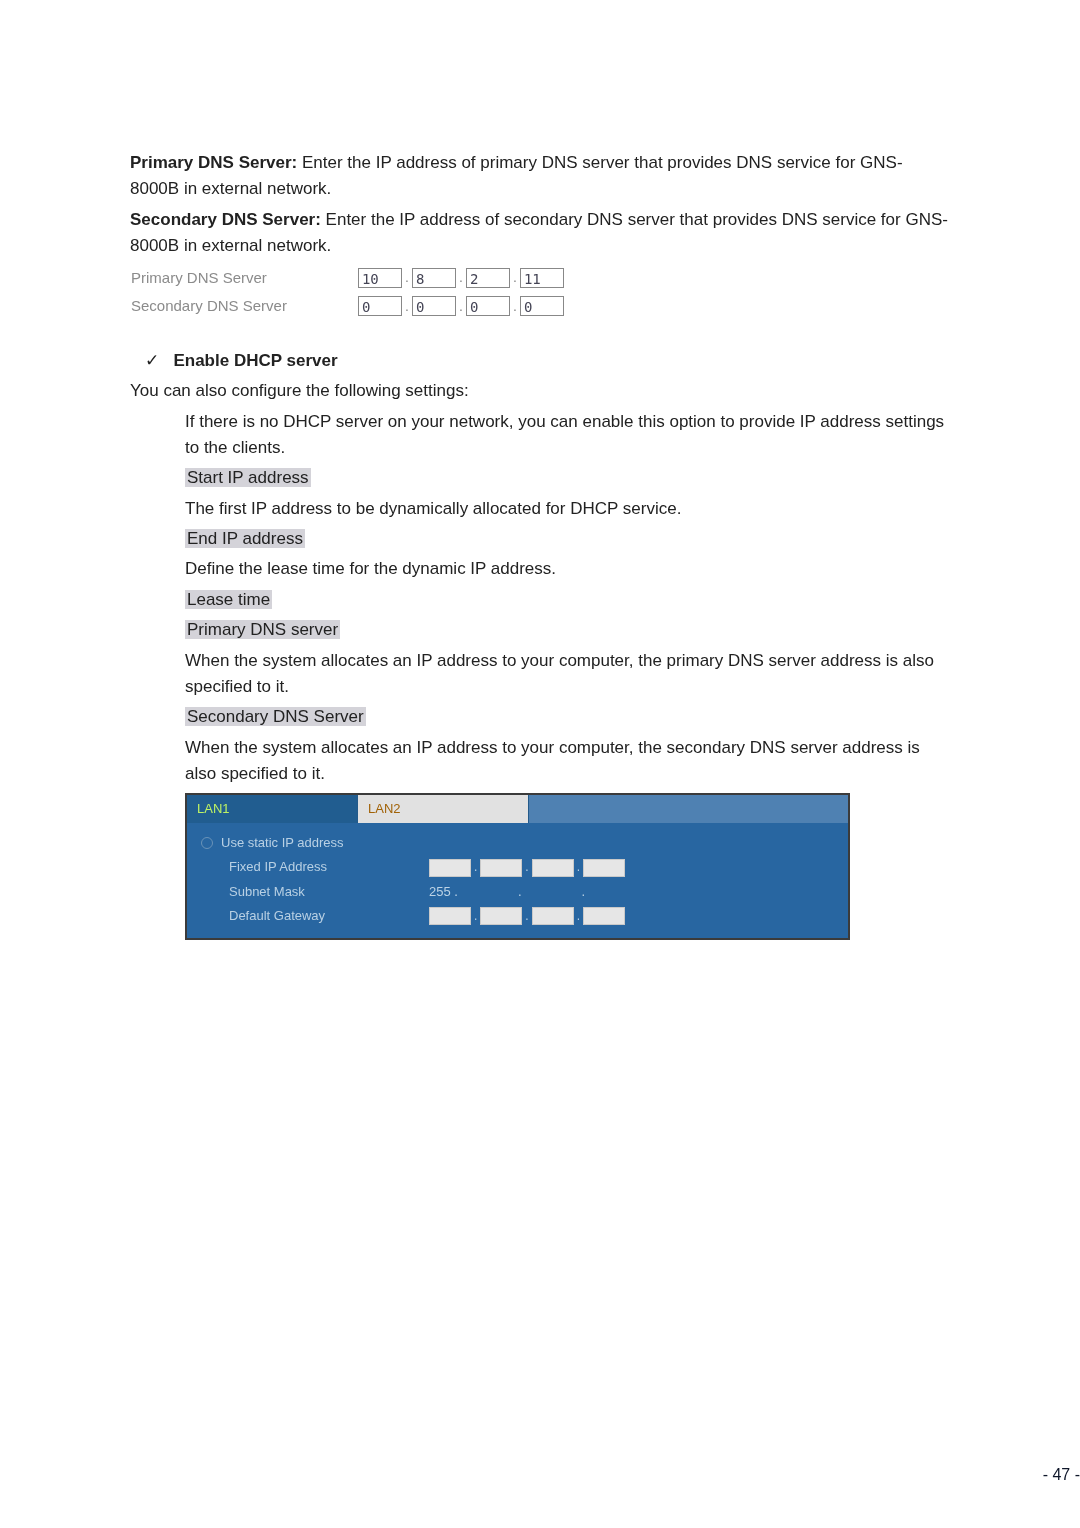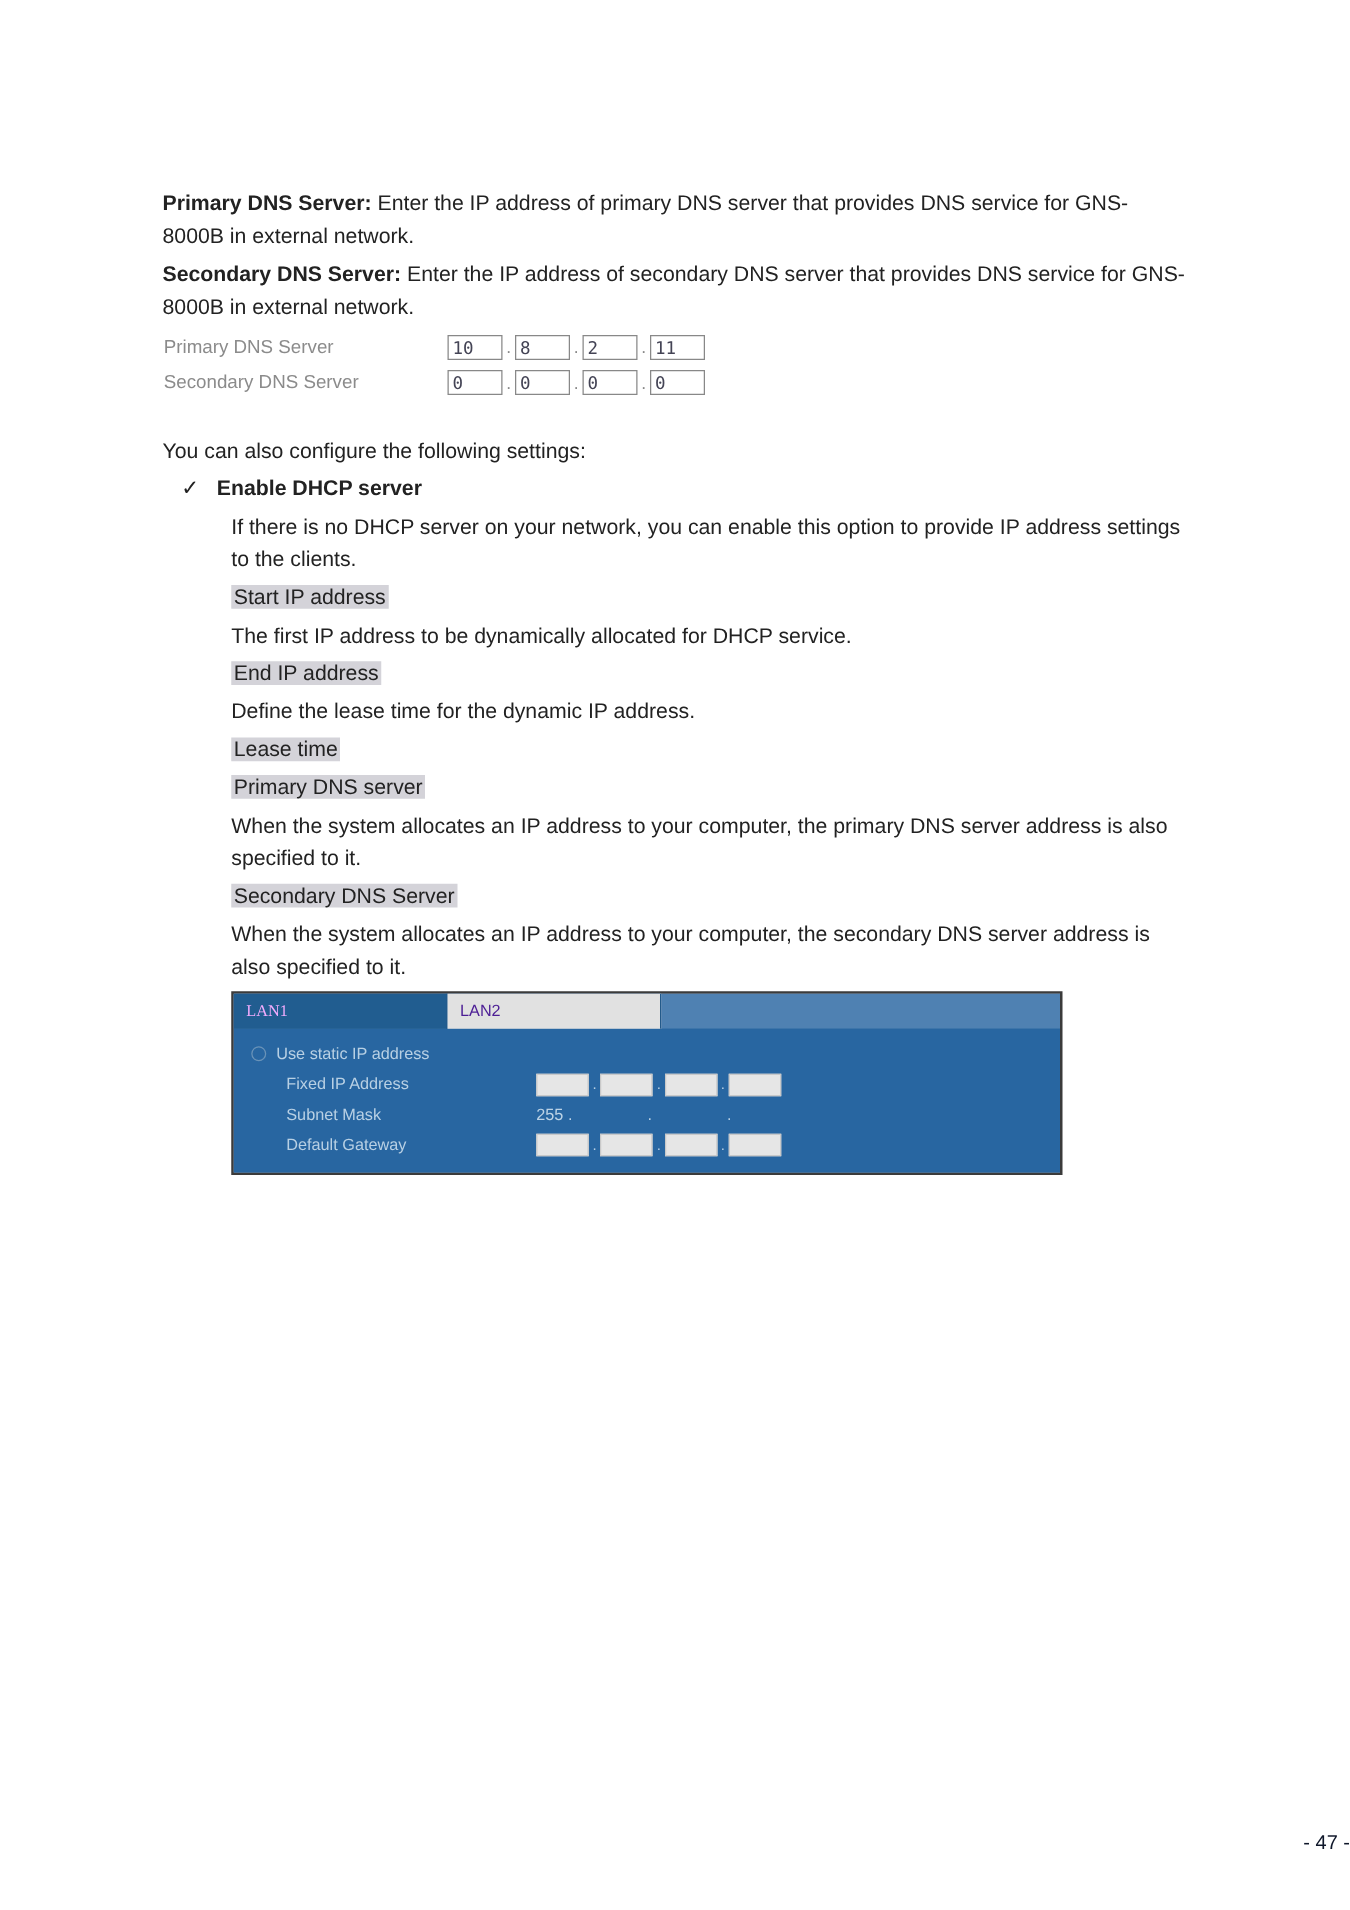--- a/index.html
+++ b/index.html
@@ -90,26 +90,25 @@
   .tab {
     width: 160px;
     display: flex;
     align-items: center;
     padding-left: 10px;
     font-size: 13px;
     border-right: 1px solid #235a8a;
   }
   .tab.active {
     background: #215d90;
-    color: #f0abfc;
-    font-family: Liberation Serif, serif;
+    color: #bef264;
   }
   .tab.inactive {
     background: #e1e1e1;
-    color: #4c1d95;
+    color: #a16207;
   }
   .lan-body {
     padding: 10px 14px 12px 14px;
     background: #2866a1;
   }
   .radio-row {
     display: flex;
     align-items: center;
     gap: 8px;
     font-size: 13px;
@@ -187,26 +186,26 @@
     <tr>
       <td class="label">Secondary DNS Server</td>
       <td>
         <span class="ip-box">0</span><span class="ip-sep">.</span><span class="ip-box">0</span><span class="ip-sep">.</span><span class="ip-box">0</span><span class="ip-sep">.</span><span class="ip-box">0</span>
       </td>
     </tr>
   </tbody>
     </table>
 
   <div class="section2">
-    <p>You can also configure the following settings:</p>
-
     <p style="margin-left:15px;">
       <span class="check">✓</span>&nbsp;&nbsp;
       <span class="bold">Enable DHCP server</span>
     </p>
+
+    <p>You can also configure the following settings:</p>
 
     <p class="indent">If there is no DHCP server on your network, you can enable this option to provide IP address settings to the clients.</p>
 
     <p class="indent"><span class="shade">Start IP address</span></p>
     <p class="indent">The first IP address to be dynamically allocated for DHCP service.</p>
 
     <p class="indent"><span class="shade">End IP address</span></p>
 
     <p class="indent">Define the lease time for the dynamic IP address.</p>
     <p class="indent"><span class="shade">Lease time</span></p>

